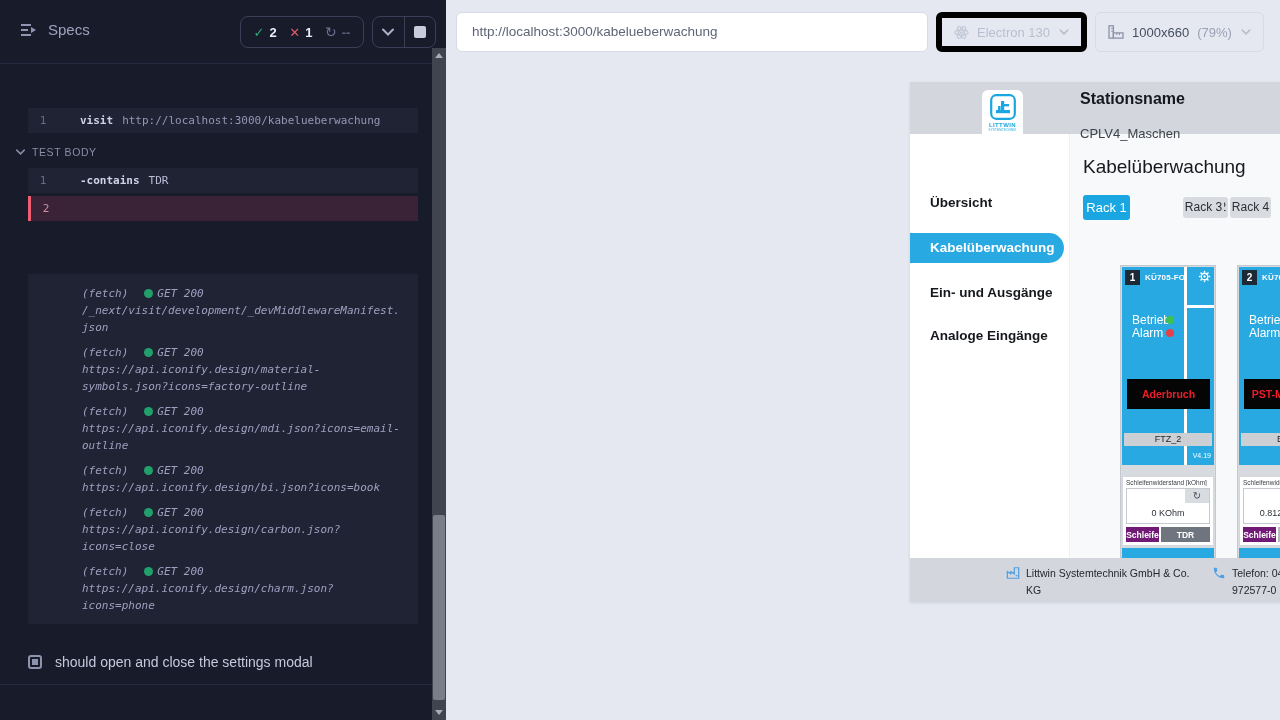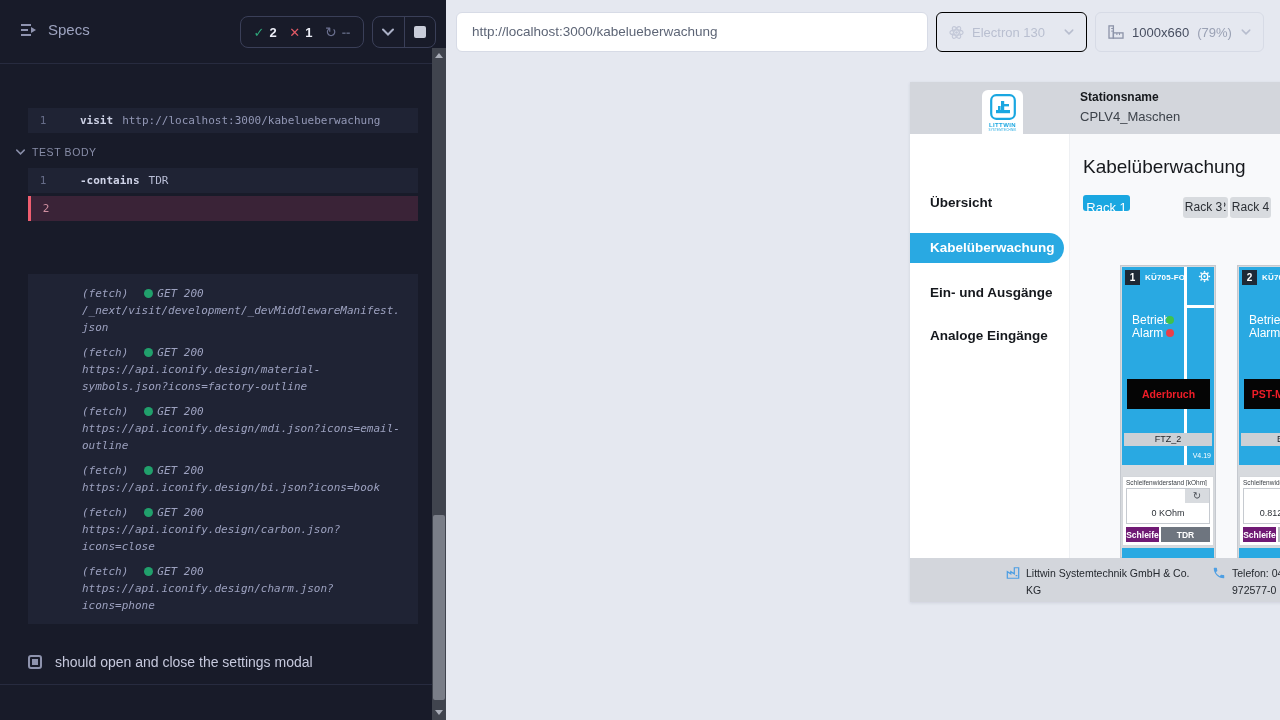--- a/index.html
+++ b/index.html
@@ -59,46 +59,46 @@
   .vscroll { position:absolute; right:0; top:48px; bottom:0; width:14px; background:#40444e; }
   .varrow { position:absolute; left:3px; width:0; height:0; border-left:4px solid transparent; border-right:4px solid transparent; }
   .varrow.up { top:5px; border-bottom:5px solid #a9adb8; }
   .varrow.down { bottom:5px; border-top:5px solid #a9adb8; }
   .vthumb { position:absolute; left:1px; width:12px; top:467px; height:185px; background:#7a7e88; border-radius:2px; }
 
   
   .right-bg { position:absolute; left:446px; top:0; width:834px; height:720px; background:#e5e8f0; }
   .url-box { position:absolute; left:10px; top:12px; width:472px; height:40px; background:#fff; border:1px solid #d7dbe6; border-radius:6px; font-size:13.5px; color:#5d6576; line-height:38px; padding-left:15px; }
   .sel { position:absolute; top:12px; height:40px; border-radius:6px; display:flex; align-items:center; gap:8px; padding:0 12px; font-size:13px; }
-  .sel-browser { left:490px; width:151px; border:1px solid #000000; color:#b9bfd0; }
+  .sel-browser { left:490px; width:151px; border:6px solid #000000; color:#b9bfd0; }
   .sel-browser svg.atom { width:15px; height:15px; color:#c3c8d8; }
   .sel-view { left:649px; width:169px; border:1px solid #d7dbe6; color:#474e60; }
   .sel-view svg.ruler { width:16px; height:14px; color:#8d94a9; }
   .sel .pct { color:#9aa1b4; }
   .sel svg.chev { width:10px; height:6px; color:#b7bdce; margin-left:auto; }
 
   
   .aut { position:absolute; left:464px; top:82px; width:800px; height:520px; background:#fff; box-shadow:0 1px 3px rgba(40,50,80,.12); overflow:hidden; }
   .app-header { position:absolute; left:0; top:0; right:0; height:52px; background:#d3d6dc; z-index:6; }
   .logo { position:absolute; left:72px; top:8px; width:41px; height:54px; background:#fff; border-radius:6px; z-index:8; display:flex; flex-direction:column; align-items:center; padding-top:4px; }
   .logo svg { width:26px; height:26px; }
   .logo-t { font-size:6px; font-weight:bold; color:#1aa7e1; letter-spacing:.4px; margin-top:2px; }
   .logo-s { font-size:3px; color:#1aa7e1; letter-spacing:.2px; }
   .station { position:absolute; left:170px; top:8px; z-index:7; }
-  .station-l { font-size:12px; font-weight:bold; color:#15181c; }
-  .station-v { font-size:13px; color:#3d434b; margin-top:5px; }
+  .station-l { font-size:16px; font-weight:bold; color:#15181c; }
+  .station-v { font-size:13px; color:#3d434b; margin-top:18px; }
 
   .app-sidebar { position:absolute; left:0; top:52px; width:160px; bottom:44px; background:#fff; border-right:1px solid #eef0f3; z-index:4; }
   .sb-item { position:absolute; left:20px; font-size:13.5px; font-weight:bold; color:#15181d; cursor:pointer; }
   .sb-pill { position:absolute; left:0; top:99px; width:154px; height:30px; background:#29a9e2; border-radius:0 16px 16px 0; color:#fff; font-size:13.5px; font-weight:bold; line-height:30px; padding-left:20px; cursor:pointer; }
 
   .app-main { position:absolute; left:160px; top:52px; right:0; bottom:44px; background:#f8f9fb; overflow:hidden; }
   .main-title { position:absolute; left:13px; top:22px; font-size:19px; font-weight:500; color:#17191d; }
   .tab { position:absolute; border-radius:3px; text-align:center; cursor:pointer; }
-  .tab-active { left:13px; top:61px; width:47px; height:16px; background:#1aa7e1; color:#fff; font-size:13px; line-height:25px; }
+  .tab-active { left:13px; top:61px; width:47px; height:25px; background:#1aa7e1; color:#fff; font-size:13px; line-height:25px; }
   .tab-idle { top:63px; width:41px; height:21px; background:#d8dbdf; color:#2b2f35; font-size:12px; line-height:21px; }
   .tab-2 { left:77px;margin-left:40px; } .tab-3 { left:113px; } .tab-4 { left:160px; }
 
   .cards { position:absolute; left:50px; top:131px; display:flex; gap:21px; }
   .card { position:relative; width:96px; height:293px; border:1px solid #c5c9cf; background:#d7dade; flex:none; }
   .blue { position:absolute; left:1px; top:1px; width:92px; height:198px; background:#29a9e2; }
   .numbadge { position:absolute; left:3px; top:3px; width:15px; height:15px; background:#1e2936; color:#fff; font-size:10px; font-weight:bold; text-align:center; line-height:15px; }
   .model { position:absolute; left:23px; top:6px; color:#fff; font-size:8px; font-weight:bold; letter-spacing:.2px; }
   .vline { position:absolute; left:62px; top:0; bottom:0; width:3px; background:#fff; }
   .cgear { position:absolute; right:3px; top:3px; width:13px; height:13px; color:#fff; cursor:pointer; }

